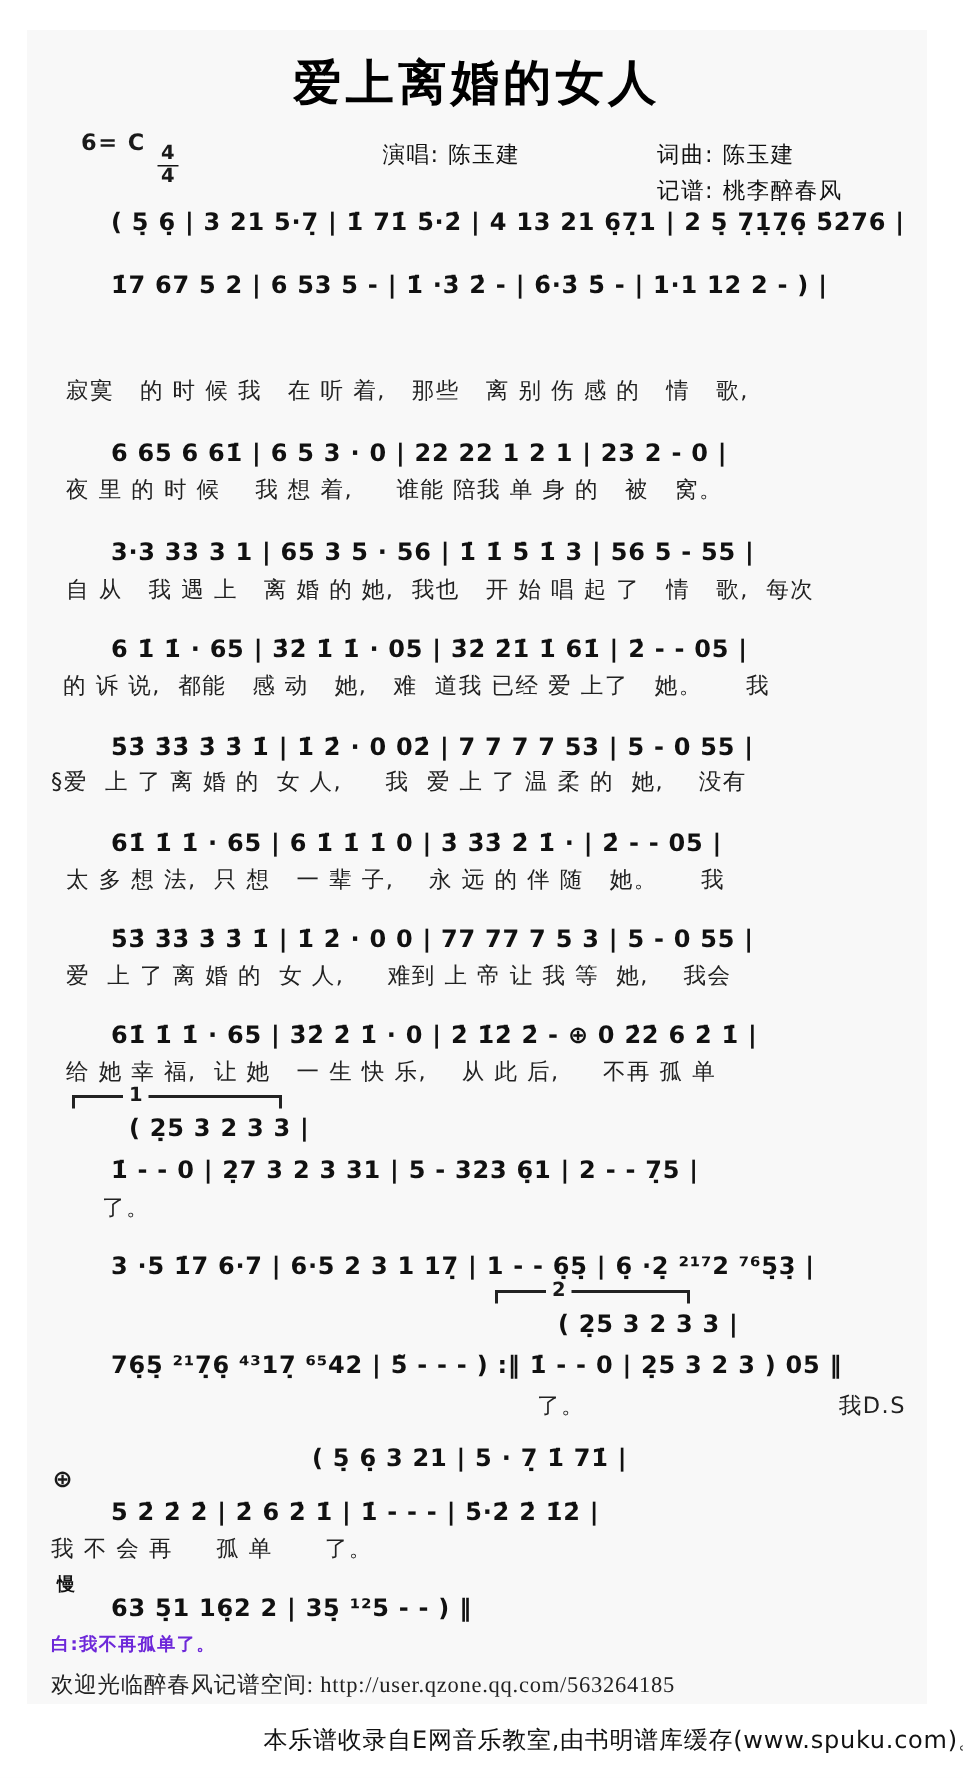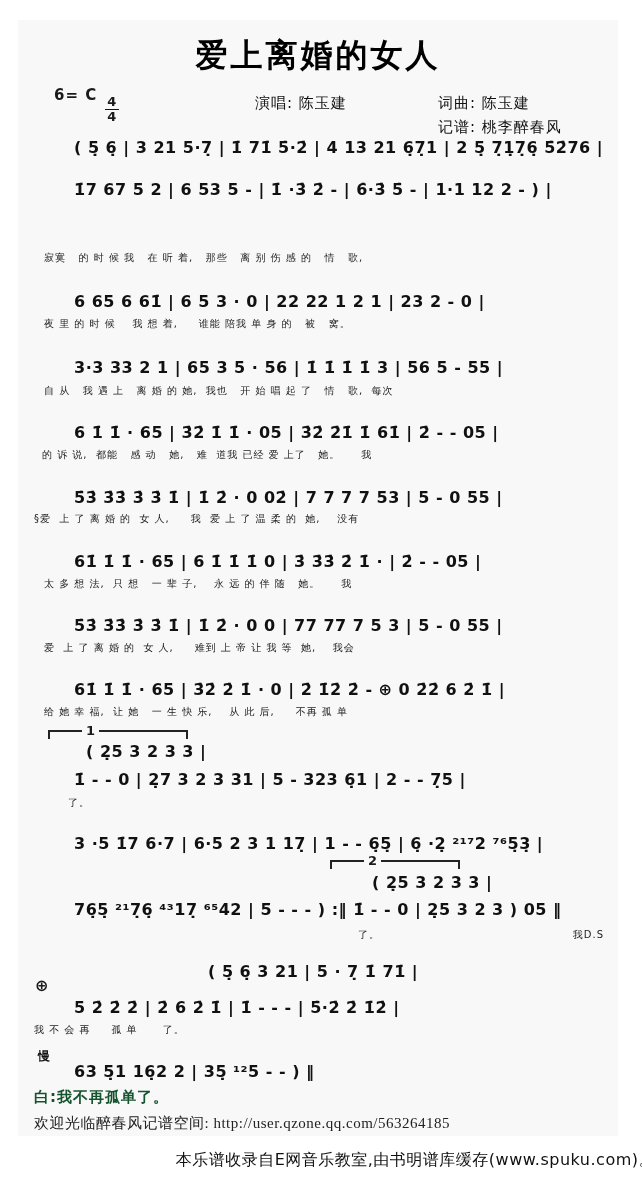--- a/index.html
+++ b/index.html
@@ -6,28 +6,28 @@
   body{width:642px;height:1185px;background:#ffffff;font-family:"DejaVu Sans","Liberation Sans",sans-serif;color:#1a1a1a;}
   .page{position:relative;width:642px;height:1185px;background:#ffffff;overflow:hidden;}
   .sheet{position:absolute;left:18px;top:20px;width:600px;height:1116px;background:#f8f8f8;}
   .abs{position:absolute;white-space:pre;}
   .title{left:0;top:14px;width:100%;text-align:center;font-size:32px;font-weight:bold;letter-spacing:3px;color:#000;}
   .keysig{left:36px;top:66px;font-size:15px;font-weight:bold;letter-spacing:1px;}
   .timesig{display:inline-flex;flex-direction:column;align-items:center;vertical-align:-6px;font-size:13px;font-weight:bold;line-height:1.05;margin-left:8px;}
   .timesig .num{border-bottom:1.5px solid #111;padding:0 2px 0 2px;}
   .credit{font-size:15px;letter-spacing:1px;color:#111;}
   .notes{font-size:16px;font-weight:bold;letter-spacing:0.5px;color:#111;margin-left:40px;}
-  .lyrics{font-size:10px;letter-spacing:1px;color:#222;}
+  .lyrics{font-size:15px;letter-spacing:1px;color:#222;}
   .volta{border-top:2px solid #222;height:8px;}
   .volta:before,.volta:after{content:"";position:absolute;top:-1px;width:2px;height:8px;background:#222;}
   .volta:before{left:0;} .volta:after{right:0;}
   .volta-label{position:absolute;top:-9px;left:34px;background:#f8f8f8;padding:0 4px;font-size:13px;font-weight:bold;}
   .small-mark{font-size:12px;font-weight:bold;color:#111;}
   .coda{font-size:16px;font-weight:bold;}
-  .spoken{font-size:15px;font-weight:bold;letter-spacing:1px;color:#14532d;}
+  .spoken{font-size:12px;font-weight:bold;letter-spacing:1px;color:#6d28d9;}
   .qzone{font-size:15px;font-family:"Liberation Serif","DejaVu Serif",serif;color:#222;letter-spacing:0.5px;}
   .caption{position:absolute;top:1150px;left:0;width:640px;text-align:right;font-size:16px;color:#111;letter-spacing:0.5px;padding-left:15px;}
 </style>
 </head>
 <body>
 
 <div class="page">
   <div class="sheet">
 
     <div class="abs title">爱上离婚的女人</div>
@@ -39,21 +39,21 @@
     <div class="abs credit" style="left:420px;top:98px;">记谱: 桃李醉春风</div>
 
     <div class="abs notes" style="left:16px;top:118px;">( 5̣ 6̣ | 3 21 5·7̣ | 1̇ 71̇ 5̇·2̇ | 4 13 21 6̣7̣1 | 2 5̣ 7̣1̣7̣6̣ 5̇2̇76 |</div>
     <div class="abs notes" style="left:16px;top:160px;">1̇7 67 5 2 | 6 53 5 - | 1̇ ·3̇ 2̇ - | 6̇·3̇ 5̇ - | 1·1 12 2 - ) |</div>
 
     <div class="abs lyrics" style="left:26px;top:231px;">寂寞   的 时 候 我   在 听 着,   那些   离 别 伤 感 的   情   歌,</div>
 
     <div class="abs notes" style="left:16px;top:272px;">6 65 6 61̇ | 6 5 3 · 0 | 22 22 1 2 1 | 23 2 - 0 |</div>
     <div class="abs lyrics" style="left:26px;top:297px;">夜 里 的 时 候    我 想 着,     谁能 陪我 单 身 的   被   窝。</div>
 
-    <div class="abs notes" style="left:16px;top:338px;">3·3 33 2 1 | 65 3 5 · 56 | 1̇ 1̇ 1̇ 1̇ 3 | 56 5 - 55 |</div>
+    <div class="abs notes" style="left:16px;top:338px;">3·3 33 3 1 | 65 3 5 · 56 | 1̇ 1̇ 5̇ 1̇ 3 | 56 5 - 55 |</div>
     <div class="abs lyrics" style="left:26px;top:364px;">自 从   我 遇 上   离 婚 的 她,  我也   开 始 唱 起 了   情   歌,  每次</div>
 
     <div class="abs notes" style="left:16px;top:403px;">6 1̇ 1̇ · 65 | 3̇2̇ 1̇ 1̇ · 05 | 3̇2̇ 2̇1̇ 1̇ 61̇ | 2̇ - - 05 |</div>
     <div class="abs lyrics" style="left:24px;top:428px;">的 诉 说,  都能   感 动   她,   难  道我 已经 爱 上了   她。     我</div>
 
     <div class="abs notes" style="left:16px;top:468px;">5̇3̇ 3̇3̇ 3̇ 3̇ 1̇ | 1̇ 2̇ · 0 02̇ | 7 7 7 7 53 | 5 - 0 55 |</div>
     <div class="abs lyrics" style="left:16px;top:492px;">§爱  上 了 离 婚 的  女 人,     我  爱 上 了 温 柔 的  她,    没有</div>
 
     <div class="abs notes" style="left:16px;top:532px;">61̇ 1̇ 1̇ · 65 | 6 1̇ 1̇ 1̇ 0 | 3̇ 3̇3̇ 2̇ 1̇ · | 2̇ - - 05 |</div>
     <div class="abs lyrics" style="left:26px;top:557px;">太 多 想 法,  只 想   一 辈 子,    永 远 的 伴 随   她。     我</div>

